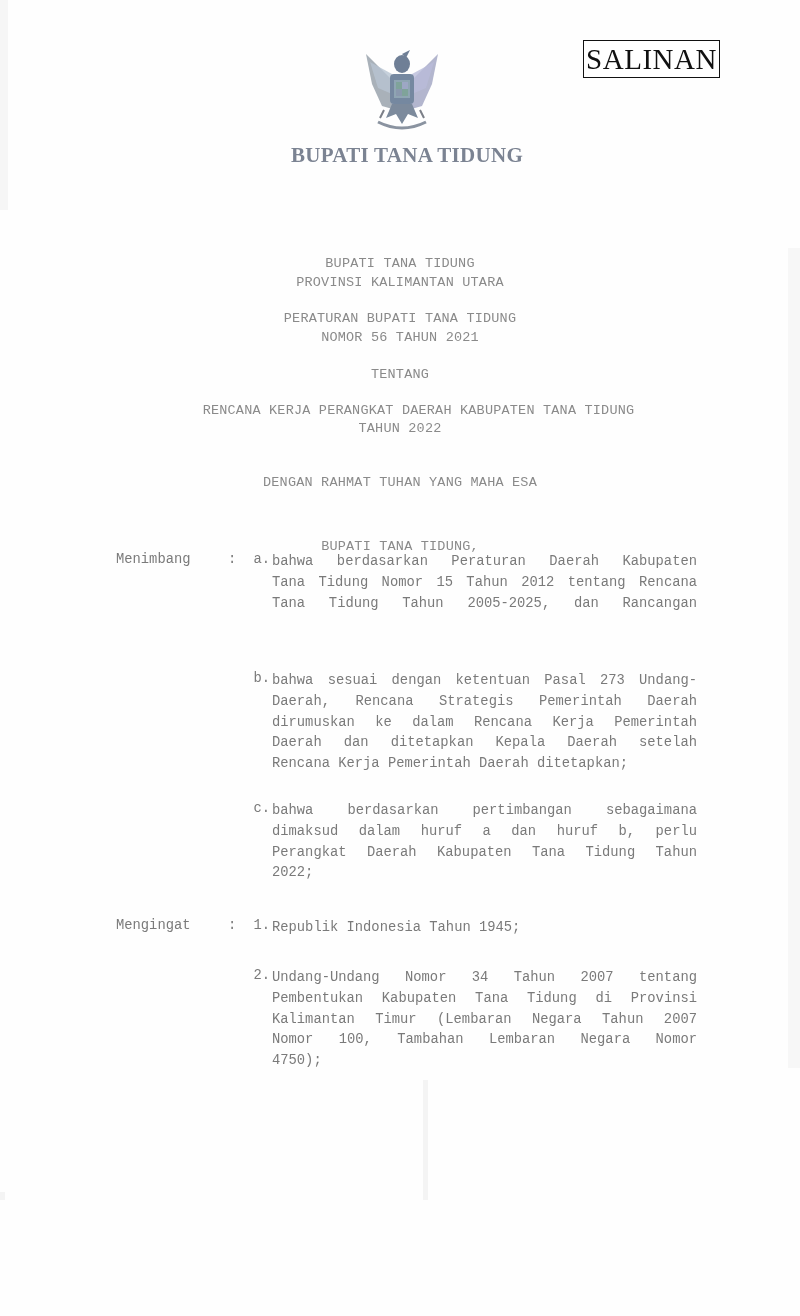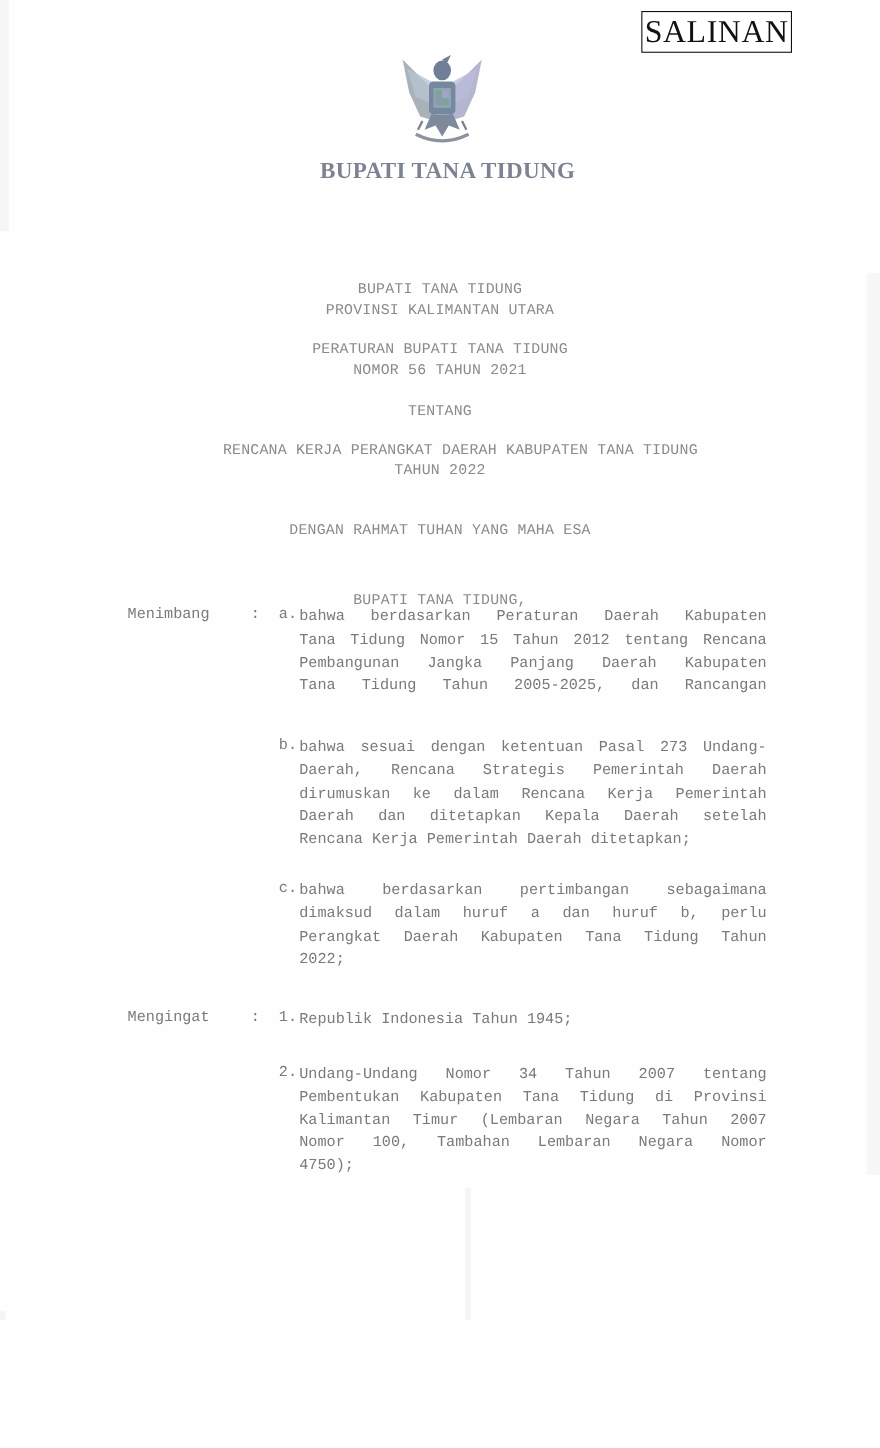--- a/index.html
+++ b/index.html
@@ -5,21 +5,21 @@
     * { margin: 0; padding: 0; box-sizing: border-box; }
     html, body { width: 800px; height: 1316px; background: #fefefe; overflow: hidden; }
     body { position: relative; font-family: "Liberation Serif", "DejaVu Serif", serif; color: #6e6e6e; }
 
     .edge-left { position: absolute; left: 0; top: 0; width: 8px; height: 210px; background: #f6f6f6; }
     .edge-right { position: absolute; right: 0; top: 248px; width: 12px; height: 820px; background: #f7f7f7; }
     .edge-strip { position: absolute; left: 423px; top: 1080px; width: 5px; height: 120px; background: #f4f4f4; }
     .edge-left-low { position: absolute; left: 0; top: 1192px; width: 5px; height: 8px; background: #f4f4f4; }
 
     .stamp {
-      position: absolute; left: 583px; top: 10px; width: 137px; height: 38px;
+      position: absolute; left: 583px; top: 40px; width: 137px; height: 38px;
       border: 1.5px solid #111; display: flex; align-items: center; justify-content: center;
       font-family: "Liberation Serif", serif; font-size: 29px; color: #111; letter-spacing: 0.5px;
       background: #fff;
     }
 
     .emblem { position: absolute; left: 352px; top: 44px; width: 100px; height: 100px; }
 
     .letterhead {
       position: absolute; left: 0; width: 800px; top: 143px; text-align: center;
       font-family: "Liberation Serif", serif; font-weight: bold; font-size: 21px;
@@ -89,21 +89,20 @@
 <div class="center-line" style="top:539px;">BUPATI TANA TIDUNG,</div>
 
 <div class="row" style="top:552px; left:0; width:800px;">
   <span class="label">Menimbang</span>
   <span class="colon">:</span>
 
   <span class="marker" style="top:0;">a.</span>
   <div class="para" style="top:0;">
     <span class="ln">bahwa berdasarkan Peraturan Daerah Kabupaten</span>
     <span class="ln">Tana Tidung Nomor 15 Tahun 2012 tentang Rencana</span>
-    <span class="ln">Pembangunan Jangka Panjang Daerah Kabupaten</span>
     <span class="ln">Tana Tidung Tahun 2005-2025, dan Rancangan</span>
   </div>
 
   <span class="marker" style="top:119px;">b.</span>
   <div class="para" style="top:119px;">
     <span class="ln">bahwa sesuai dengan ketentuan Pasal 273 Undang-</span>
     <span class="ln">Daerah, Rencana Strategis Pemerintah Daerah</span>
     <span class="ln">dirumuskan ke dalam Rencana Kerja Pemerintah</span>
     <span class="ln">Daerah dan ditetapkan Kepala Daerah setelah</span>
     <span class="ln last">Rencana Kerja Pemerintah Daerah ditetapkan;</span>

